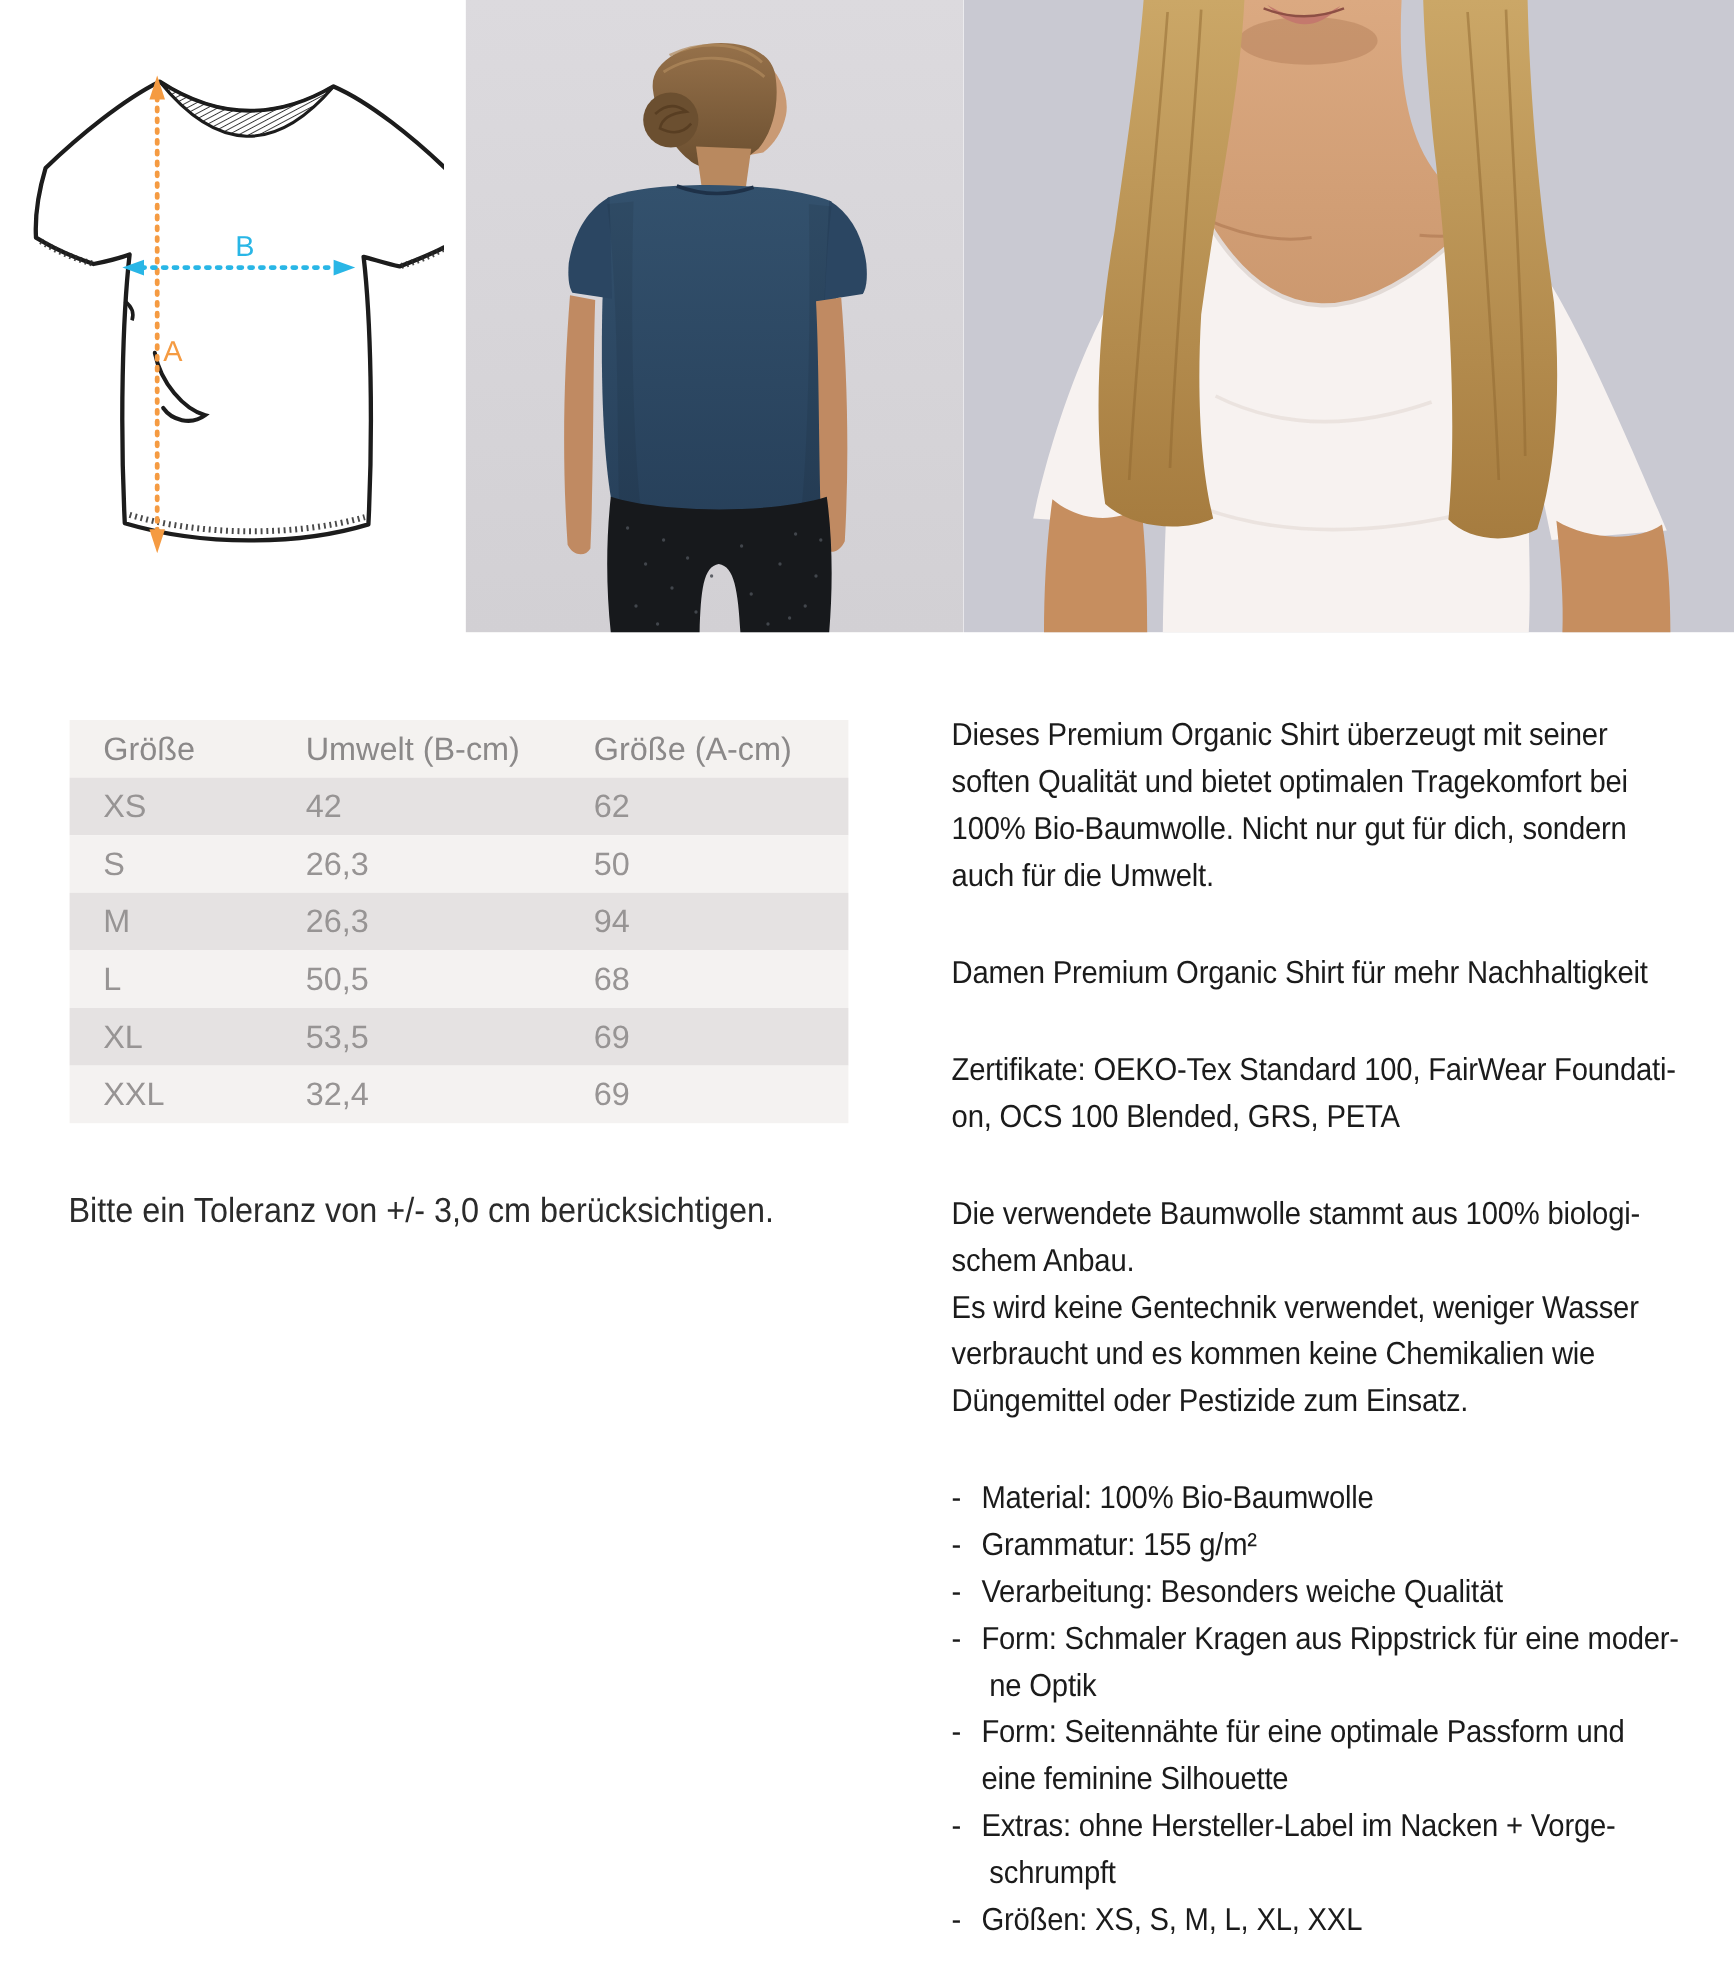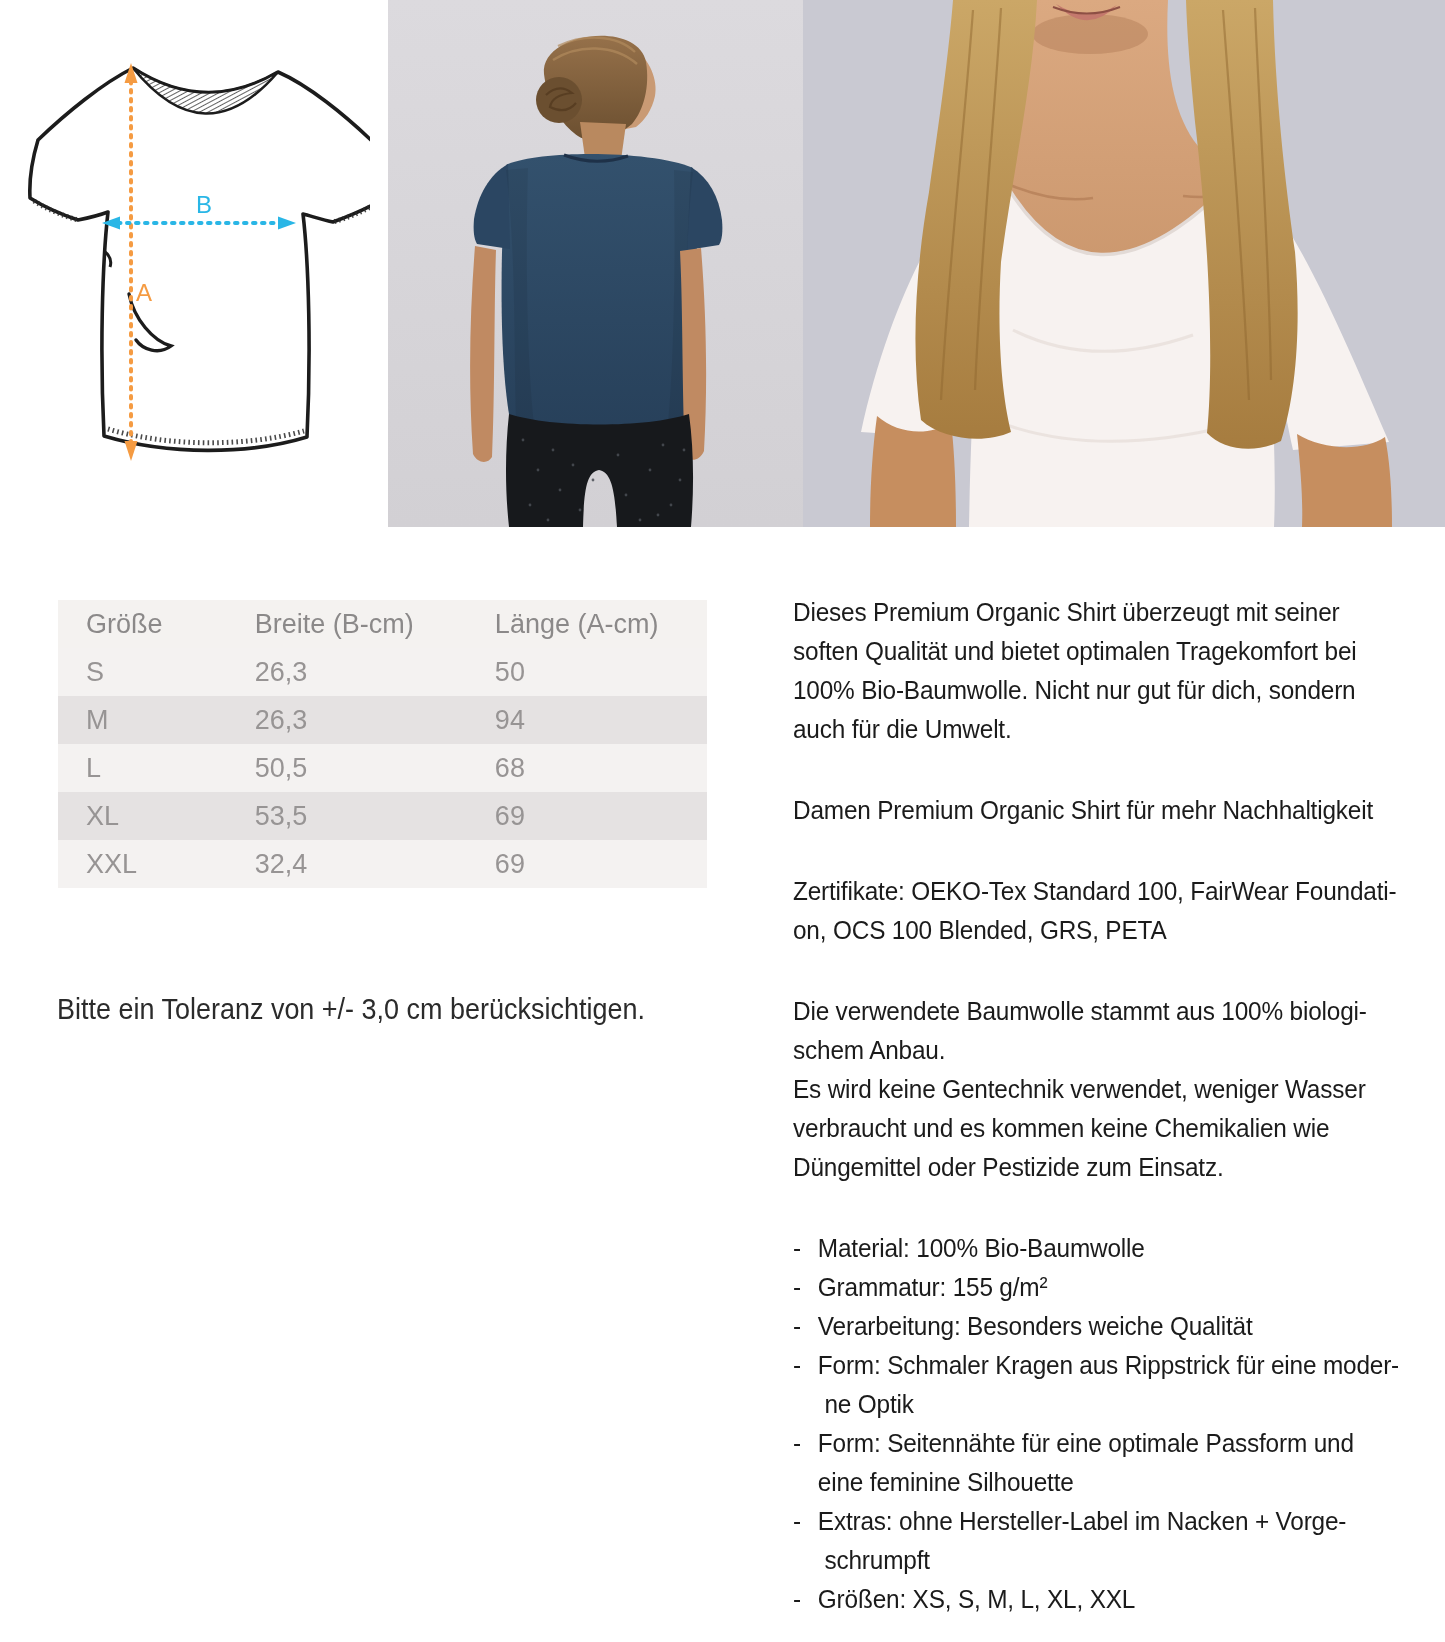--- a/index.html
+++ b/index.html
@@ -183,22 +183,27 @@
 
   <path fill="url(#hairF)" d="M 150,0 L 234,0 C 230,82 210,172 198,262 C 194,332 198,392 208,432 C 182,444 140,440 118,420 C 108,352 112,272 126,192 C 136,122 146,52 150,0 Z"></path>
   <path fill="url(#hairF)" d="M 383,0 L 470,0 C 472,92 482,182 492,252 C 498,322 494,392 478,441 C 452,454 420,450 404,433 C 412,352 404,222 392,122 C 387,72 384,32 383,0 Z"></path>
   <path fill="none" stroke="#8f6830" stroke-width="2.2" opacity=".5" d="M 170,10 C 162,120 146,260 138,400 M 198,8 C 192,110 178,250 172,390 M 420,10 C 428,120 440,260 446,400 M 452,8 C 456,110 466,250 468,380"></path>
 </svg>
 </div>
 
 <div class="abs size-table">
   <div class="srow head">
     <div class="scell c1">Größe</div>
-    <div class="scell c2">Breite (B-cm)</div>
-    <div class="scell c3">Länge (A-cm)</div>
+    <div class="scell c2">Umwelt (B-cm)</div>
+    <div class="scell c3">Größe (A-cm)</div>
+  </div>
+  <div class="srow odd">
+    <div class="scell c1">XS</div>
+    <div class="scell c2">42</div>
+    <div class="scell c3">62</div>
   </div>
   <div class="srow even">
     <div class="scell c1">S</div>
     <div class="scell c2">26,3</div>
     <div class="scell c3">50</div>
   </div>
   <div class="srow odd">
     <div class="scell c1">M</div>
     <div class="scell c2">26,3</div>
     <div class="scell c3">94</div>

